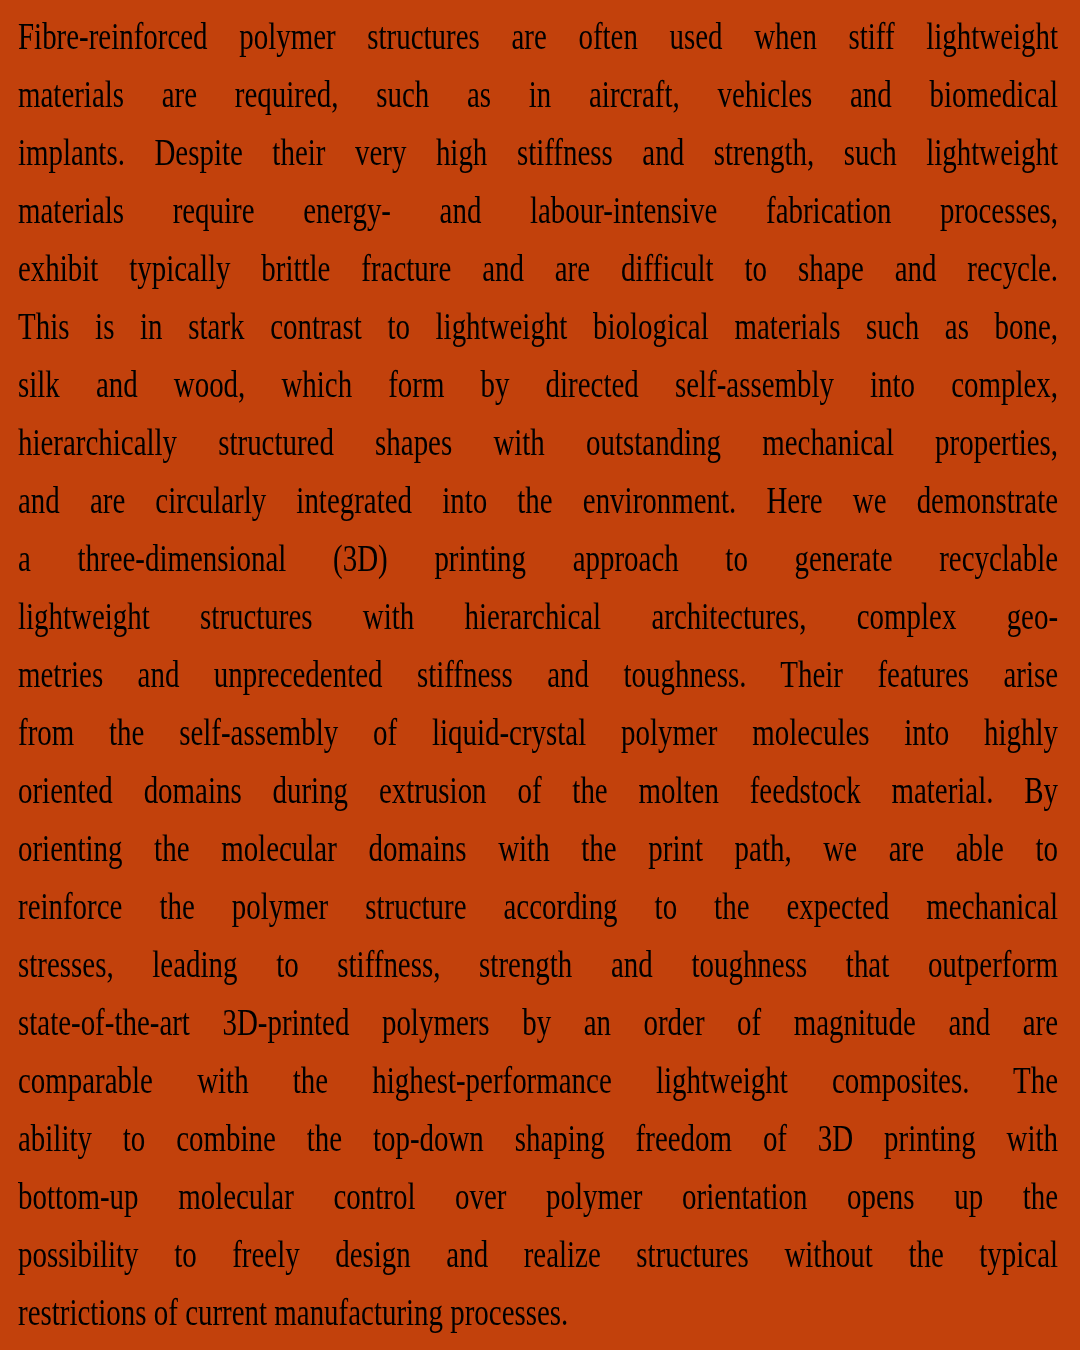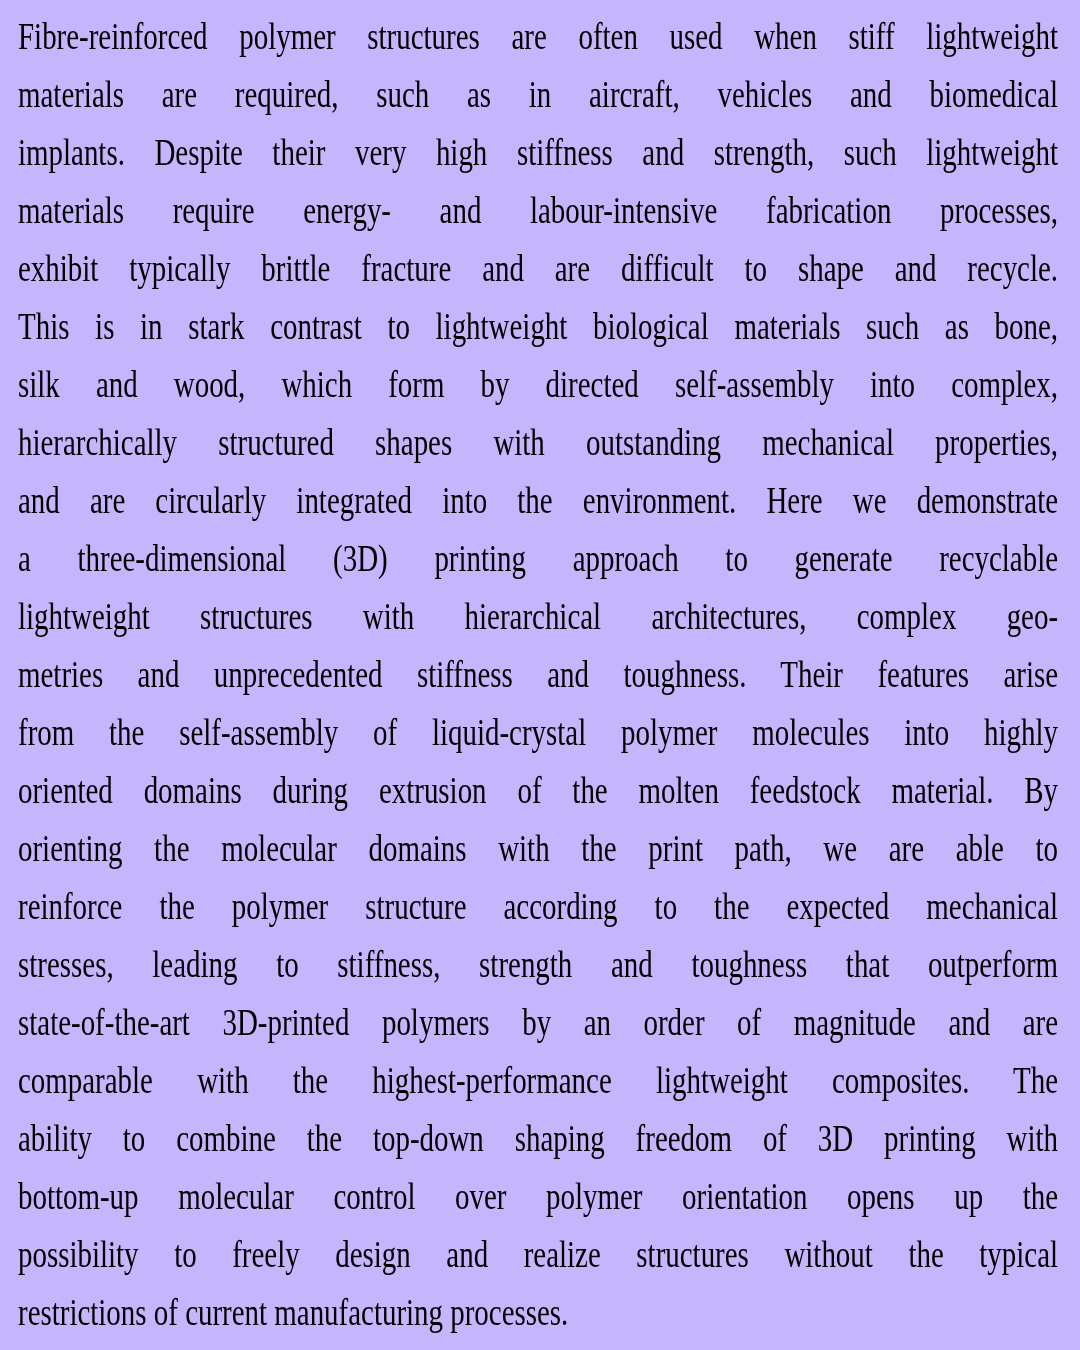--- a/index.html
+++ b/index.html
@@ -4,21 +4,21 @@
 <style>
   html, body {
     margin: 0;
     padding: 0;
     background: #ffffff;
   }
   .page {
     position: relative;
     width: 1080px;
     height: 1350px;
-    background: #c4b5fd;
+    background: #c2410c;
     overflow: hidden;
   }
   .textblock {
     position: absolute;
     top: 8px;
     left: 18px;
     width: 1040px;
   }
   
   .lines-inner {

